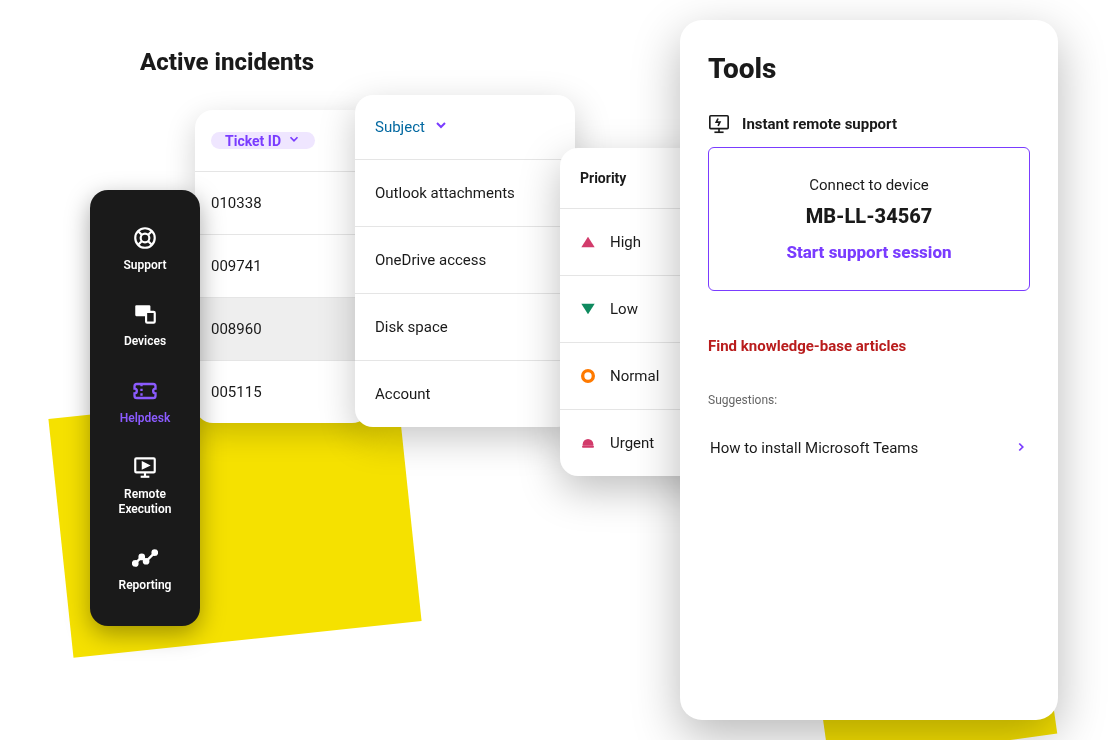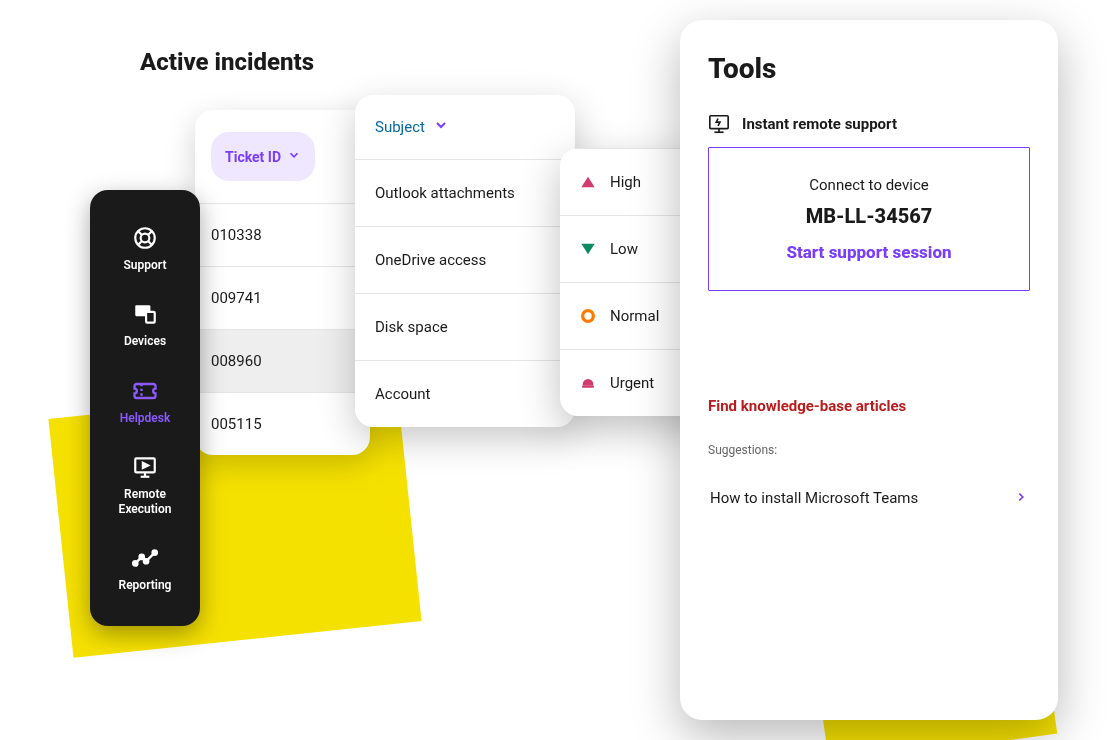--- a/index.html
+++ b/index.html
@@ -85,21 +85,21 @@
   .ticket-header {
     padding: 22px 16px;
     display:flex;
     align-items:center;
   }
   .ticket-pill {
     background: #efe6ff;
     color: #7a3cff;
     font-weight: 700;
     font-size: 14px;
-    padding: 16px 14px;
+    padding: 0 14px;
     border-radius: 18px;
     display:inline-flex;
     align-items:center;
     gap:6px;
   }
   .ticket-row {
     border-top: 1px solid #e5e5e5;
     padding: 22px 16px;
     font-size: 15px;
     color: #1a1a1a;
@@ -187,43 +187,43 @@
     align-items:center;
     gap:12px;
     font-size: 15px;
     font-weight: 700;
     color: #1a1a1a;
     margin-bottom: 12px;
   }
   .tool-icon { width:22px; height:22px; display:flex; align-items:center; justify-content:center; }
   .connect-box {
     border: 1px solid #7a3cff;
-    border-radius: 1px;
+    border-radius: 6px;
     padding: 28px 20px;
     text-align: center;
-    margin-bottom: 106px;
+    margin-bottom: 46px;
   }
   .connect-line1 { font-size: 15px; color:#1a1a1a; margin-bottom: 10px; }
   .connect-device { font-size: 20px; font-weight: 800; color:#1a1a1a; margin-bottom: 14px; }
   .connect-action { font-size: 17px; font-weight: 800; color:#7a3cff; cursor:pointer; }
   .kb-label { font-size: 15px; font-weight:700; color:#b91c1c; margin-bottom: 16px; }
   .kb-input {
     width: 100%;
     border: 1px solid #b5b5b5;
     border-radius: 6px;
     padding: 14px 14px;
     font-size: 15px;
     color: #666;
     background:#fff;
   }
   .kb-input::placeholder { color: #9a9a9a; }
   .kb-suggestions-label {
     font-size: 12px;
     color: #666;
-    margin-top: 28px;
+    margin-top: 38px;
     margin-bottom: 20px;
   }
   .kb-suggestion {
     display:flex;
     align-items:center;
     justify-content:space-between;
     padding: 10px 2px;
     font-size: 15px;
     color:#1a1a1a;
     cursor:pointer;
@@ -322,20 +322,23 @@
         </svg>
     </span>
   </div>
   <div class="subject-row"><span>Outlook attachments</span></div>
   <div class="subject-row"><span>OneDrive access</span></div>
   <div class="subject-row"><span>Disk space</span></div>
   <div class="subject-row"><span>Account</span></div>
 </div>
 
 <div class="priority-card">
+  <div class="priority-header">
+    <span>Priority</span>
+  </div>
   <div class="priority-row">
     <span class="pri-icon">
       <svg width="16" height="16" viewBox="0 0 24 24">
           <polygon points="12,4 22,20 2,20" fill="#d23b6b"></polygon>
         </svg>
     </span>
     <span>High</span>
   </div>
   <div class="priority-row">
     <span class="pri-icon">

